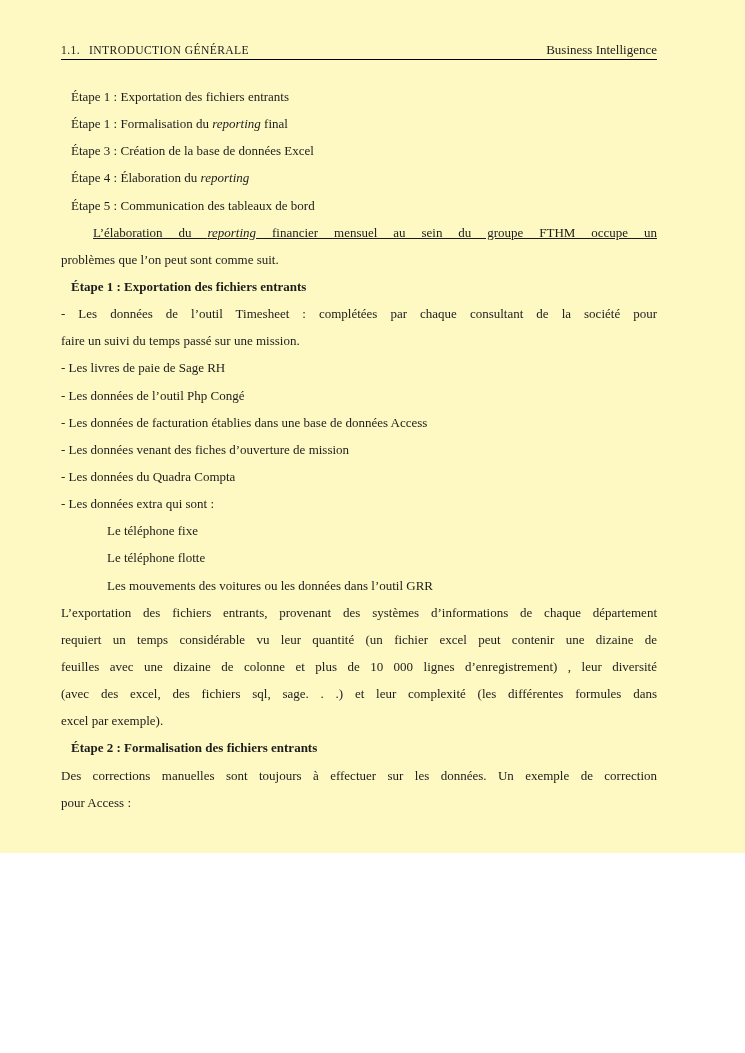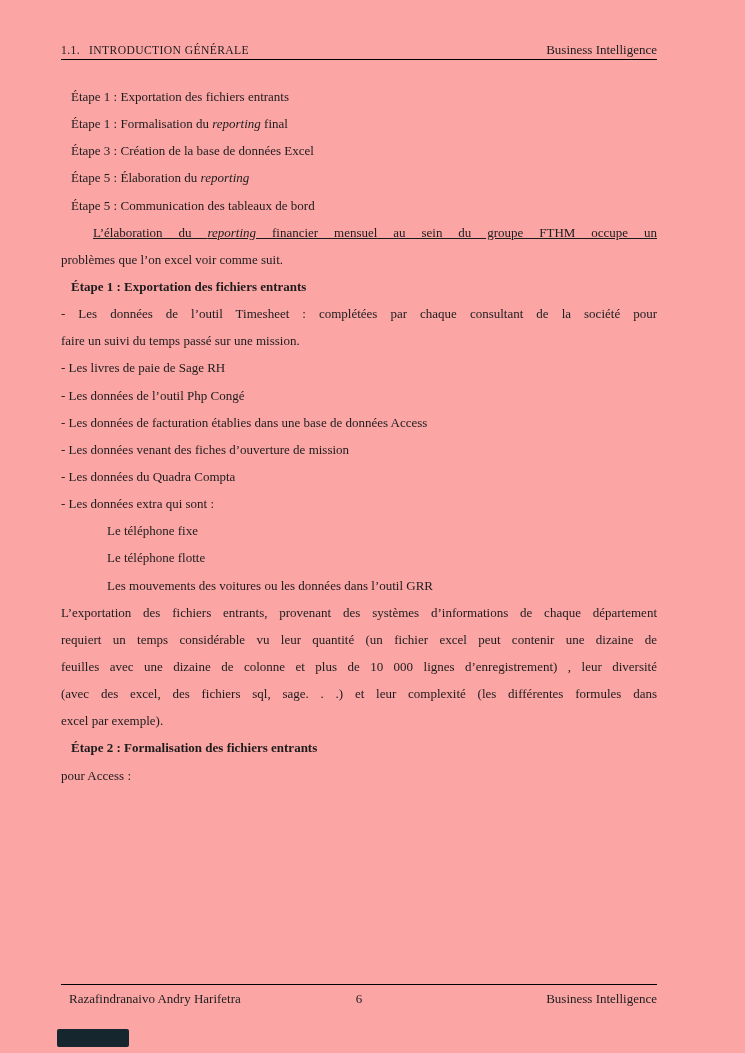--- a/index.html
+++ b/index.html
@@ -1,20 +1,20 @@
 <!DOCTYPE html>
 <html style="--text-color: #1c1c1c; --rule-color: #000000; --viewer-box-color: #15262e;"><head>
 <meta charset="utf-8">
 <style>
   html, body { margin: 0; padding: 0; background: #ffffff; }
   .page {
     position: relative;
     width: 745px;
-    height: 1053px;
-    background: #fca5a5;
+    height: 853px;
+    background: #fef9c3;
     font-family: "Liberation Serif", "DejaVu Serif", serif;
     color: var(--text-color, #1c1c1c);
     overflow: hidden;
   }
   .header {
     position: absolute;
     left: 61px;
     width: 596px;
     top: 42px;
     display: flex;
@@ -80,42 +80,43 @@
     </div>
     <div class="header-right">Business Intelligence</div>
   </div>
 
   <div class="rule header-rule"></div>
 
   <div class="doc-body">
       <div class="line" style="padding-left: 10px;"><span>Étape 1 : Exportation des fichiers entrants</span></div>
       <div class="line" style="padding-left: 10px;"><span>Étape 1 : Formalisation du </span><span class="it">reporting</span><span> final</span></div>
       <div class="line" style="padding-left: 10px;"><span>Étape 3 : Création de la base de données Excel</span></div>
-      <div class="line" style="padding-left: 10px;"><span>Étape 5 : Élaboration du </span><span class="it">reporting</span></div>
+      <div class="line" style="padding-left: 10px;"><span>Étape 4 : Élaboration du </span><span class="it">reporting</span></div>
       <div class="line" style="padding-left: 10px;"><span>Étape 5 : Communication des tableaux de bord</span></div>
       <div class="line just" style="padding-left: 32px; text-decoration: underline;"><span>L’élaboration du </span><span class="it">reporting</span><span> financier mensuel au sein du groupe FTHM occupe un</span></div>
-      <div class="line"><span>problèmes que l’on excel voir comme suit.</span></div>
+      <div class="line"><span>problèmes que l’on peut sont comme suit.</span></div>
       <div class="line bold" style="padding-left: 10px;"><span>Étape 1 : Exportation des fichiers entrants</span></div>
       <div class="line just"><span>- Les données de l’outil Timesheet : complétées par chaque consultant de la société pour</span></div>
       <div class="line"><span>faire un suivi du temps passé sur une mission.</span></div>
       <div class="line"><span>- Les livres de paie de Sage RH</span></div>
       <div class="line"><span>- Les données de l’outil Php Congé</span></div>
       <div class="line"><span>- Les données de facturation établies dans une base de données Access</span></div>
       <div class="line"><span>- Les données venant des fiches d’ouverture de mission</span></div>
       <div class="line"><span>- Les données du Quadra Compta</span></div>
       <div class="line"><span>- Les données extra qui sont :</span></div>
       <div class="line" style="padding-left: 46px;"><span>Le téléphone fixe</span></div>
       <div class="line" style="padding-left: 46px;"><span>Le téléphone flotte</span></div>
       <div class="line" style="padding-left: 46px;"><span>Les mouvements des voitures ou les données dans l’outil GRR</span></div>
       <div class="line just"><span>L’exportation des fichiers entrants, provenant des systèmes d’informations de chaque département</span></div>
       <div class="line just"><span>requiert un temps considérable vu leur quantité (un fichier excel peut contenir une dizaine de</span></div>
       <div class="line just"><span>feuilles avec une dizaine de colonne et plus de 10 000 lignes d’enregistrement) , leur diversité</span></div>
       <div class="line just"><span>(avec des excel, des fichiers sql, sage. . .) et leur complexité (les différentes formules dans</span></div>
       <div class="line"><span>excel par exemple).</span></div>
       <div class="line bold" style="padding-left: 10px;"><span>Étape 2 : Formalisation des fichiers entrants</span></div>
+      <div class="line just"><span>Des corrections manuelles sont toujours à effectuer sur les données. Un exemple de correction</span></div>
       <div class="line"><span>pour Access :</span></div>
     </div>
 
   <div class="rule footer-rule"></div>
 
   <div class="footer">
     <span class="footer-author">Razafindranaivo Andry Harifetra</span>
     <span class="footer-page">6</span>
     <span class="footer-right">Business Intelligence</span>
   </div>

